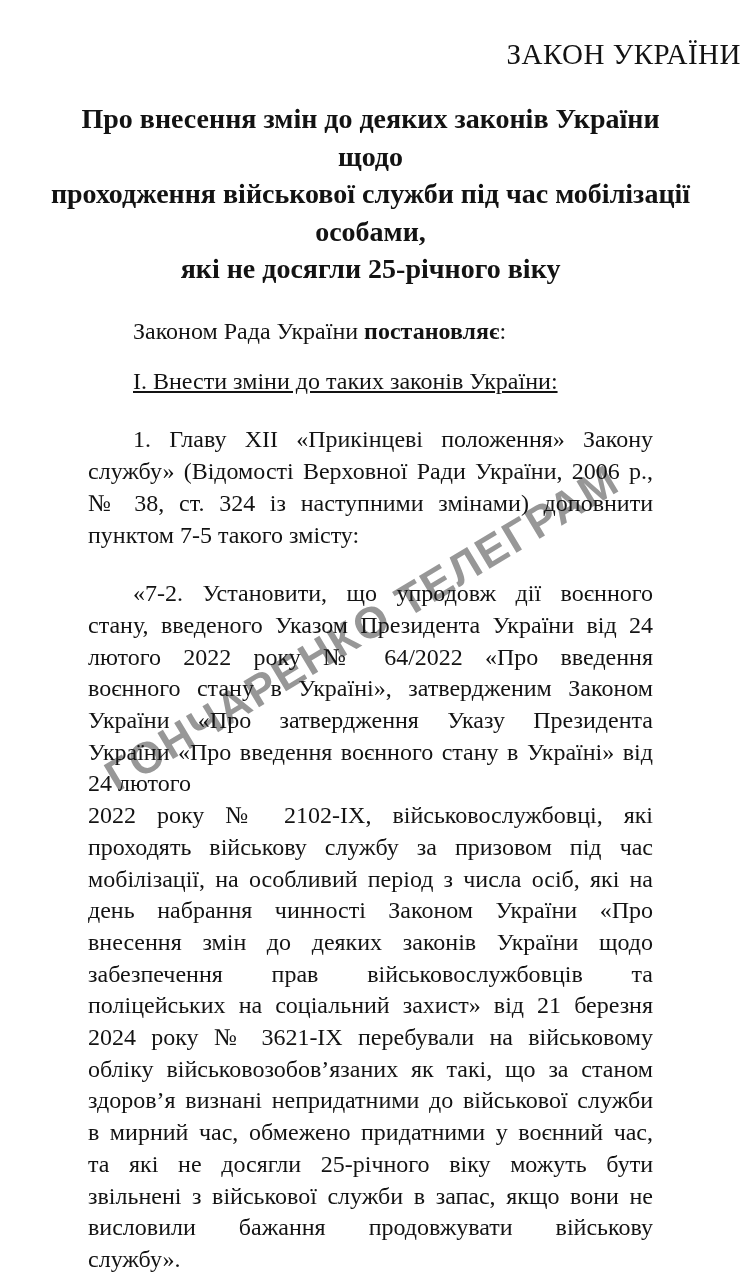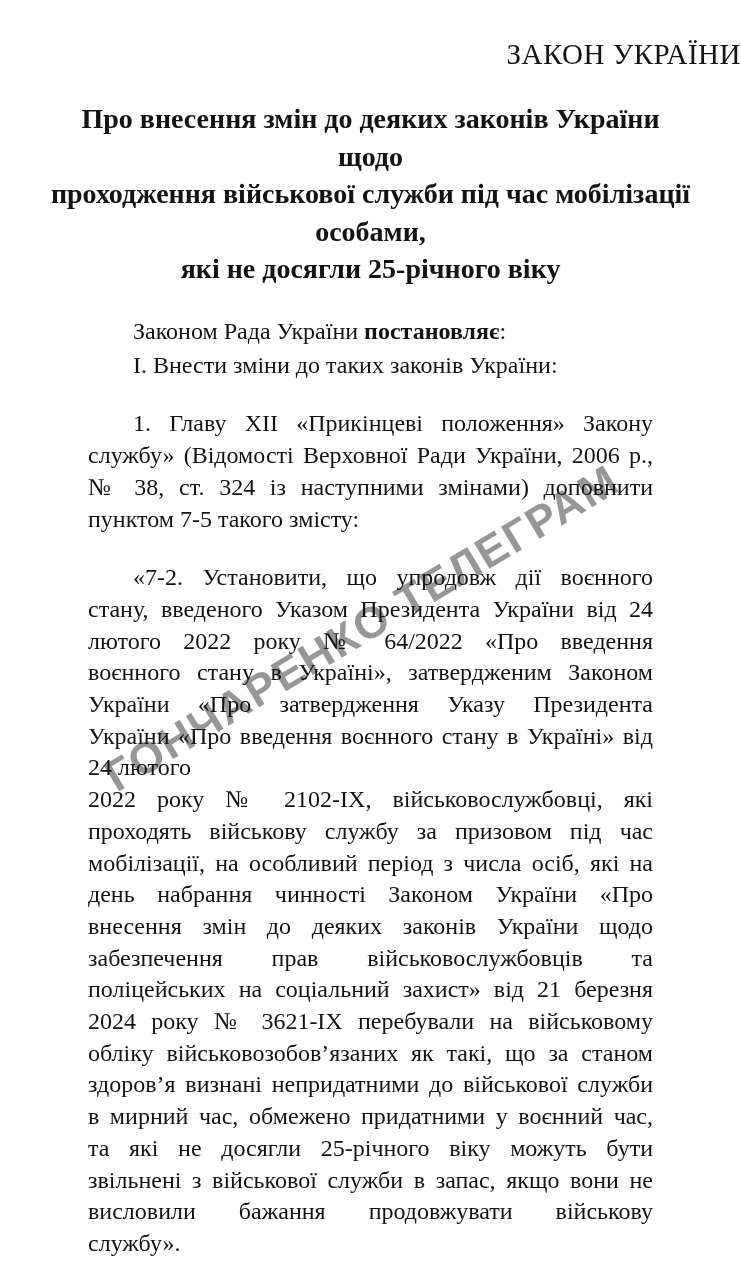--- a/index.html
+++ b/index.html
@@ -45,21 +45,21 @@
   .body-text {
     position: absolute;
     left: 88px;
     top: 316px;
     width: 565px;
     font-size: 24px;
     line-height: 31.7px;
   }
   .para { margin: 0; padding: 0; }
   .p-simple { padding-left: 45px; }
-  .p2 { margin-top: 2px; }
+  .p2 { margin-top: 18px; text-decoration: underline; }
   .jpara { margin-top: 27px; }
   .jpara.cont { margin-top: 0; }
   .jline {
     width: 100%;
     text-align: justify;
     text-align-last: justify;
     text-justify: inter-word;
     white-space: normal;
   }
   .jline.last { text-align-last: left; }

